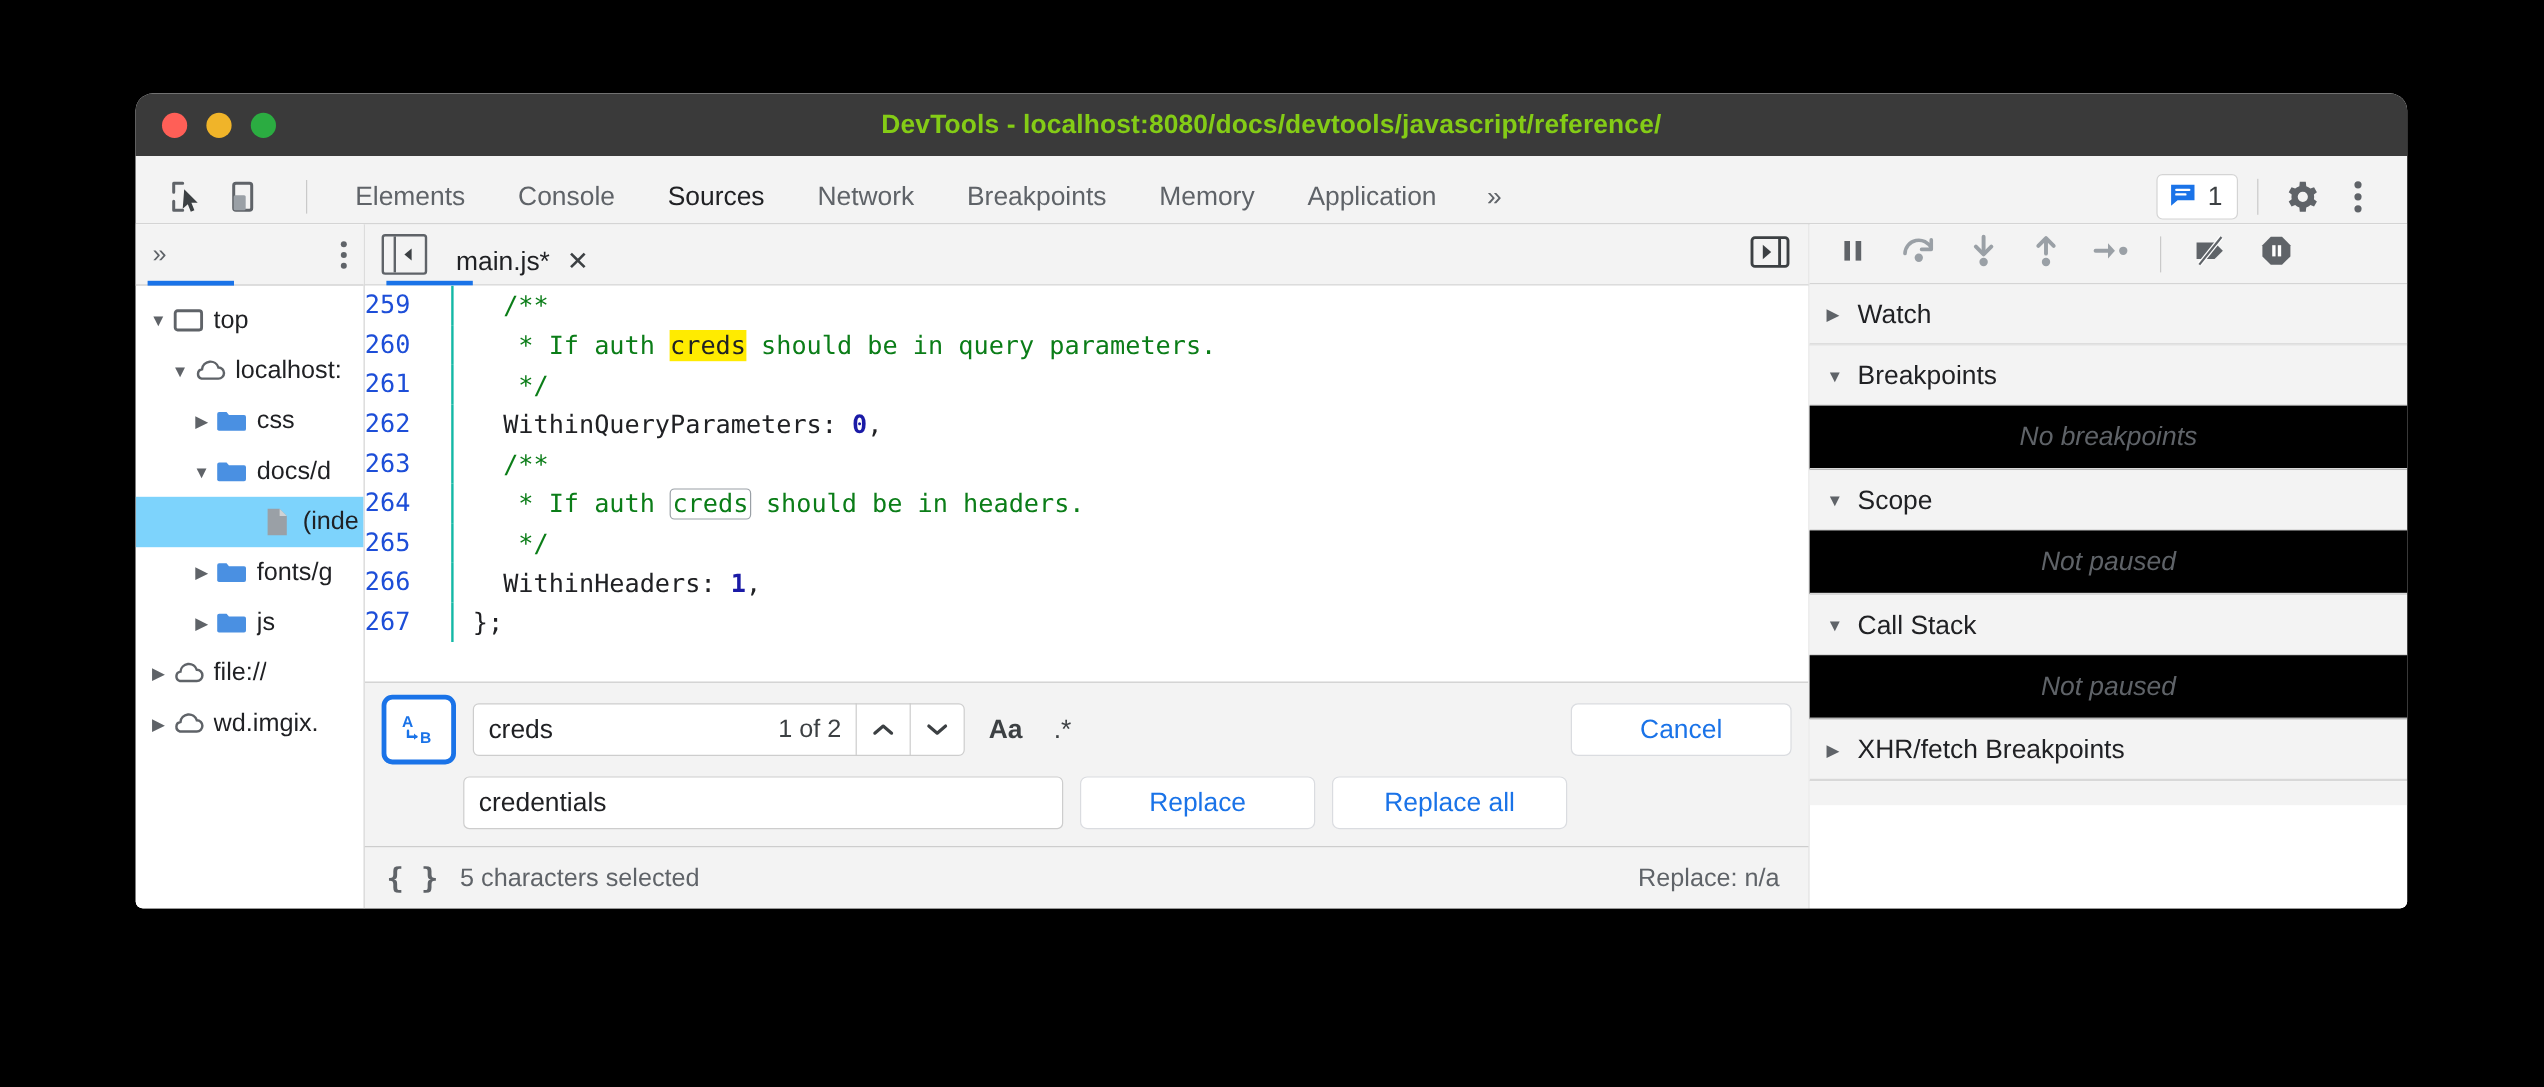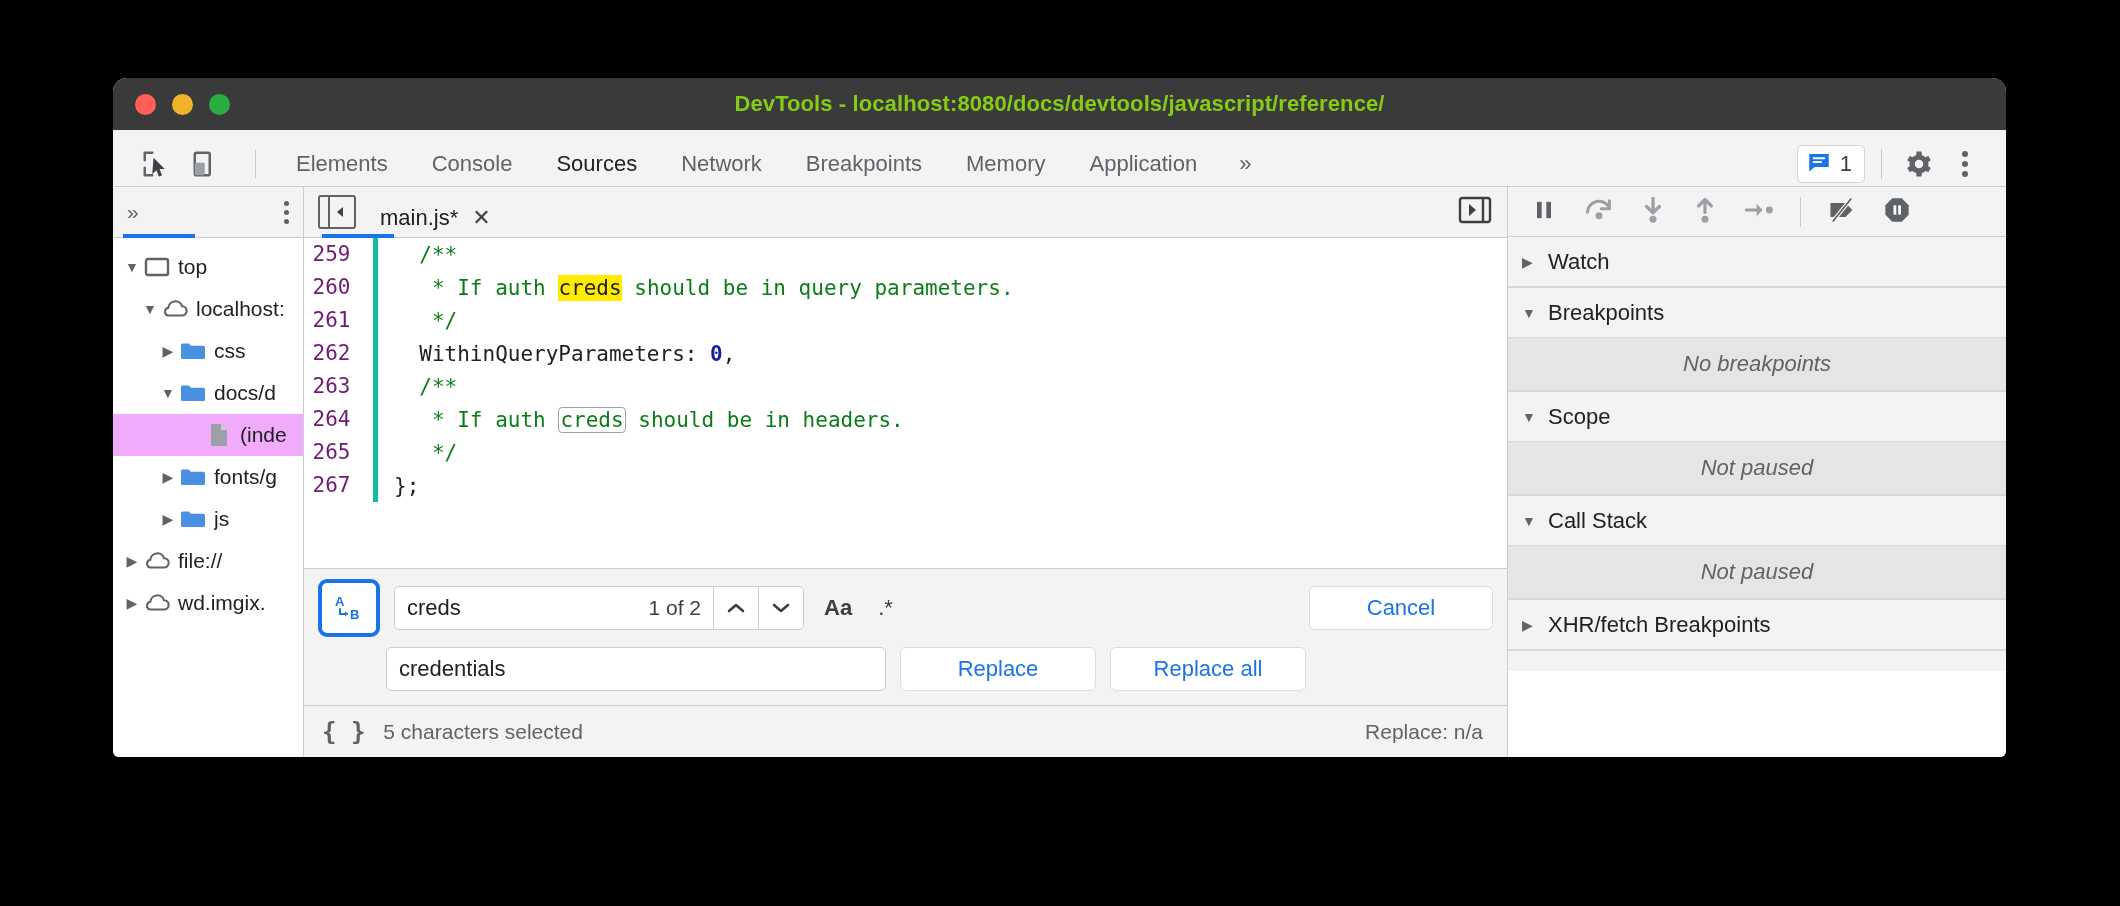--- a/index.html
+++ b/index.html
@@ -62,21 +62,21 @@
   .navhead{
     height:50px;background:#f3f3f3;border-bottom:1px solid #cdcdcd;
     display:flex;align-items:center;justify-content:space-between;padding:0 14px;position:relative;
   }
   .navhead:after{content:"";position:absolute;left:10px;width:72px;bottom:-1px;height:4px;background:#1a73e8;}
   .chev2{color:#5f6368;font-size:21px;letter-spacing:-3px;}
   .kebab{display:flex;flex-direction:column;gap:4px;align-items:center;}
   .kdot{width:5px;height:5px;border-radius:50%;background:#5f6368;}
   .tree{flex:1;overflow:hidden;padding-top:8px;font-size:21px;color:#202124;}
   .trow{display:flex;align-items:center;height:42px;white-space:nowrap;padding-right:4px;}
-  .trow.sel{background:#f0abfc;}
+  .trow.sel{background:#7dd3fc;justify-content:flex-end;}
   .tri{width:22px;text-align:center;color:#5f6368;font-size:14px;flex:none;}
   .tlabel{margin-left:7px;overflow:hidden;}
   .ico{width:28px;flex:none;display:flex;align-items:center;justify-content:center;}
   
   .editpane{flex:1;display:flex;flex-direction:column;min-width:0;border-right:1px solid #cdcdcd;}
   .edithead{
     height:50px;background:#f3f3f3;border-bottom:1px solid #cdcdcd;display:flex;align-items:center;
     padding:0 14px;position:relative;
   }
   .edithead:after{content:"";position:absolute;left:18px;width:72px;bottom:-1px;height:4px;background:#1a73e8;}
@@ -84,22 +84,22 @@
   .panelico:before{content:"";position:absolute;left:8px;top:0;bottom:0;width:2px;background:#5f6368;}
   .filetab{display:flex;align-items:flex-end;gap:14px;margin-left:24px;font-size:22px;color:#202124;margin-top:12px;}
   .closex{color:#3c4043;font-size:22px;}
   .headright{margin-left:auto;display:flex;align-items:center;}
   .code{
     flex:1;position:relative;overflow:hidden;background:#fff;
     font-family:"DejaVu Sans Mono","Liberation Mono",monospace;font-size:21px;
   }
   .cline{display:flex;height:33px;align-items:center;}
   .lnum{
-    width:74px;flex:none;text-align:center;padding-right:14px;color:#701a75;
-    border-right:5px solid #14b8a6;box-sizing:border-box;height:33px;line-height:33px;
+    width:74px;flex:none;text-align:left;padding-right:14px;color:#1d4ed8;
+    border-right:2px solid #14b8a6;box-sizing:border-box;height:33px;line-height:33px;
   }
   .ctext{padding-left:16px;white-space:pre;color:#202124;}
   .cm{color:#0b7d18;}
   .num{color:#1a1aa6;font-weight:bold;}
   .hl{background:#ffeb00;color:#202124;padding:1px 0;}
   .hlbox{border:1px solid #9aa0a6;border-radius:4px;padding:0 1px;}
   
   .findbar{
     position:absolute;left:0;right:0;bottom:0;background:#f3f3f3;border-top:1px solid #cdcdcd;
     padding:10px 14px 14px 14px;box-sizing:border-box;
@@ -145,21 +145,21 @@
     gap:26px;padding:0 22px;box-sizing:border-box;
   }
   .dsep{width:1px;height:30px;background:#c9c9c9;}
   .acc{border-bottom:1px solid #d8d8d8;}
   .acchead{
     height:50px;background:#f3f3f3;display:flex;align-items:center;gap:12px;padding:0 14px;
     font-size:22px;color:#202124;box-sizing:border-box;border-bottom:1px solid #d8d8d8;
   }
   .accarrow{color:#5f6368;font-size:14px;width:14px;}
   .accbody{
-    background:#e5e5e5;display:flex;align-items:center;justify-content:center;height:52px;
+    background:#000000;display:flex;align-items:center;justify-content:center;height:52px;
     font-size:22px;color:#5f6368;font-style:italic;border-bottom:1px solid #d8d8d8;
   }
   .acccut{height:20px;background:#f3f3f3;}
   .cut{overflow:hidden;}
 </style>
 </head>
 <body>
 
 <div id="stage">
   <div id="window">
@@ -401,20 +401,24 @@
           <div class="cline">
             <span class="lnum">264</span>
             <span class="ctext"><span class="cm">   * If auth </span><span class="cm hlbox">creds</span><span class="cm"> should be in headers.</span></span>
           </div>
 
           <div class="cline">
             <span class="lnum">265</span>
             <span class="ctext cm">   */</span>
           </div>
 
+          <div class="cline">
+            <span class="lnum">266</span>
+            <span class="ctext"><span>  WithinHeaders: </span><span class="num">1</span><span>,</span></span>
+          </div>
 
           <div class="cline">
             <span class="lnum">267</span>
             <span class="ctext">};</span>
           </div>
 
           <div class="findbar">
             <div class="frow">
               <div class="togglebtn">
                 <svg width="32" height="30" viewBox="0 0 32 30">

